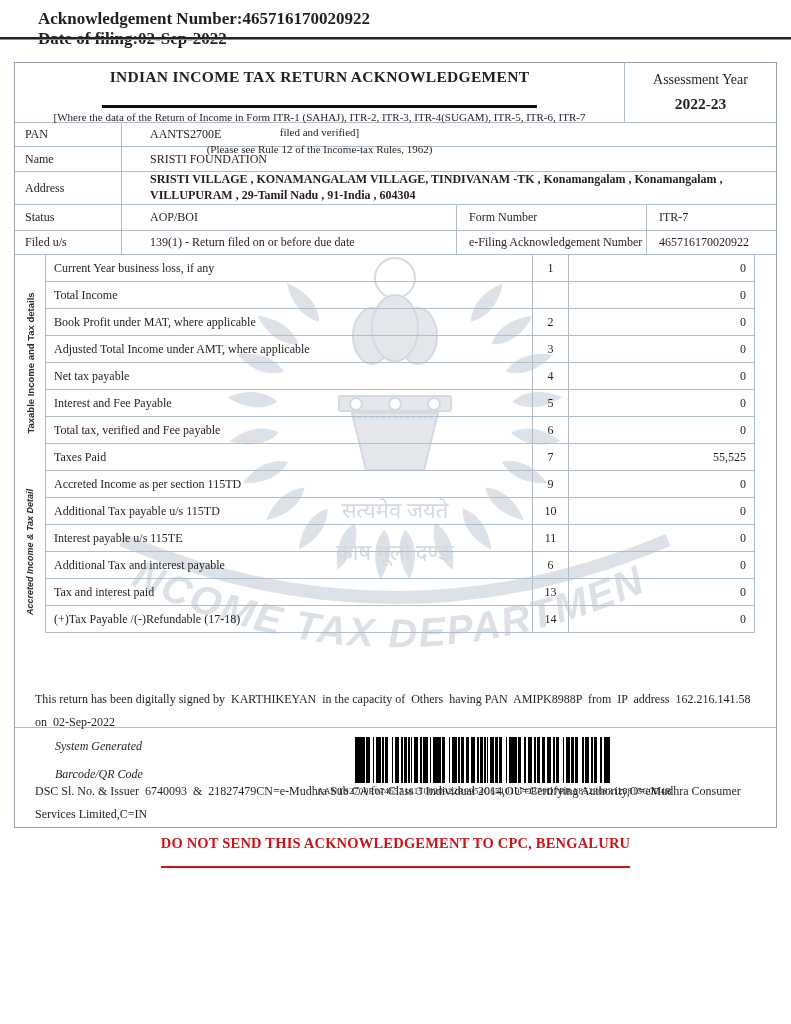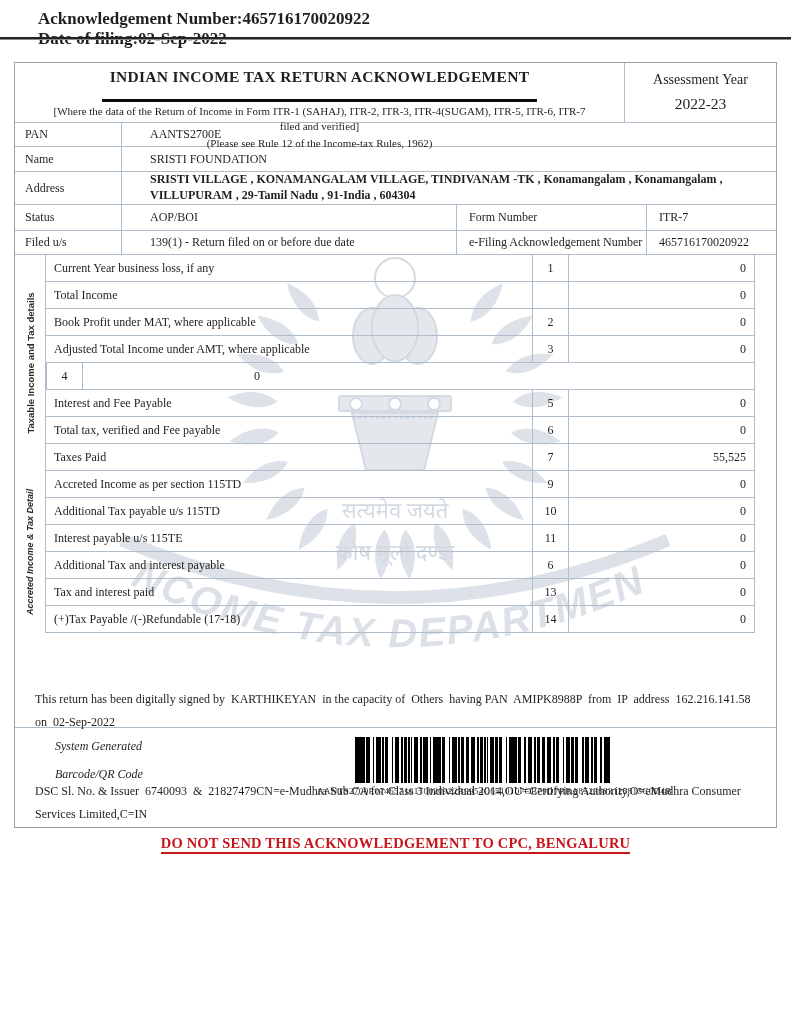--- a/index.html
+++ b/index.html
@@ -23,25 +23,25 @@
             background:#232323;border-bottom:1px solid #8a8a8a;}
 
   
   .doc-box{position:absolute;top:62px;left:14px;width:763px;height:766px;
            border:1px solid var(--box);background:transparent;z-index:1;}
 
   
   .title-row{display:flex;height:60px;border-bottom:1px solid var(--tb);}
   .title-left{flex:1;text-align:center;padding-top:5px;}
   .doc-title{display:inline-block;font-size:15.5px;font-weight:bold;letter-spacing:.3px;
-             border-bottom:3px solid #0d0d0d;padding:0 8px 13px;}
+             border-bottom:3px solid #0d0d0d;padding:0 8px 19px;}
   .doc-sub{font-size:11px;line-height:1.38;padding:2px 34px 0;}
   .title-right{width:152px;border-left:1px solid var(--tb);text-align:center;padding-top:9px;}
   .ay-label{font-size:14px;}
-  .ay-value{font-size:15.5px;font-weight:normal;margin-top:7px;}
+  .ay-value{font-size:15.5px;font-weight:bold;margin-top:7px;}
 
   
   .info-row{display:flex;border-bottom:1px solid var(--tb);align-items:center;font-size:12px;}
   .info-row .lab{width:106px;padding-left:10px;align-self:center;}
   .info-row .val{flex:1;padding-left:28px;border-left:1px solid var(--tb);
                  align-self:stretch;display:flex;align-items:center;}
   .h24{height:24px}.h25{height:25px}.h33{height:33px}.h26{height:26px}
   .info-row .val.wrap{padding-right:8px;line-height:1.3;font-weight:bold;}
   .c3{width:190px;padding-left:12px;border-left:1px solid var(--tb);
       align-self:stretch;display:flex;align-items:center;margin-left:20px;}
@@ -80,21 +80,21 @@
   .bc-bars{width:255px;height:46px;margin:0 auto;
     border-left:8px solid #000;border-right:3px solid #000;
     background-image:
       repeating-linear-gradient(90deg,#000 0 2px,rgba(0,0,0,0) 2px 3px,#000 3px 6px,rgba(0,0,0,0) 6px 10px,#000 10px 11px,rgba(0,0,0,0) 11px 13px,#000 13px 17px,rgba(0,0,0,0) 17px 19px),
       repeating-linear-gradient(90deg,rgba(0,0,0,0) 0 5px,#000 5px 7px,rgba(0,0,0,0) 7px 16px,#000 16px 18px,rgba(0,0,0,0) 18px 29px);}
   .bc-code{font-size:9px;letter-spacing:.4px;margin-top:3px;white-space:nowrap;}
 
   
   .footer-warning{position:absolute;top:834px;left:0;width:791px;text-align:center;}
   .footer-warning span{color:var(--red);font-weight:bold;font-size:14.5px;
-      border-bottom:2px solid var(--red);padding-bottom:1px;letter-spacing:.2px;}
+      border-bottom:2px solid var(--red);padding-bottom:15px;letter-spacing:.2px;}
 
   
   .wm-layer{position:absolute;top:0;left:0;z-index:0;pointer-events:none;}
 </style>
 </head>
 <body>
 
 <div class="page">
 
   <svg class="wm-layer" width="791" height="1024" viewBox="0 0 791 1024">
@@ -215,20 +215,21 @@
             <div class="cell-desc">Book Profit under MAT, where applicable</div>
             <div class="cell-sn">2</div>
             <div class="cell-val">0</div>
           </div>
           <div class="trow">
             <div class="cell-desc">Adjusted Total Income under AMT, where applicable</div>
             <div class="cell-sn">3</div>
             <div class="cell-val">0</div>
           </div>
           <div class="trow">
+            <div class="cell-desc">Net tax payable</div>
             <div class="cell-sn">4</div>
             <div class="cell-val">0</div>
           </div>
           <div class="trow">
             <div class="cell-desc">Interest and Fee Payable</div>
             <div class="cell-sn">5</div>
             <div class="cell-val">0</div>
           </div>
           <div class="trow">
             <div class="cell-desc">Total tax, verified and Fee payable</div>

